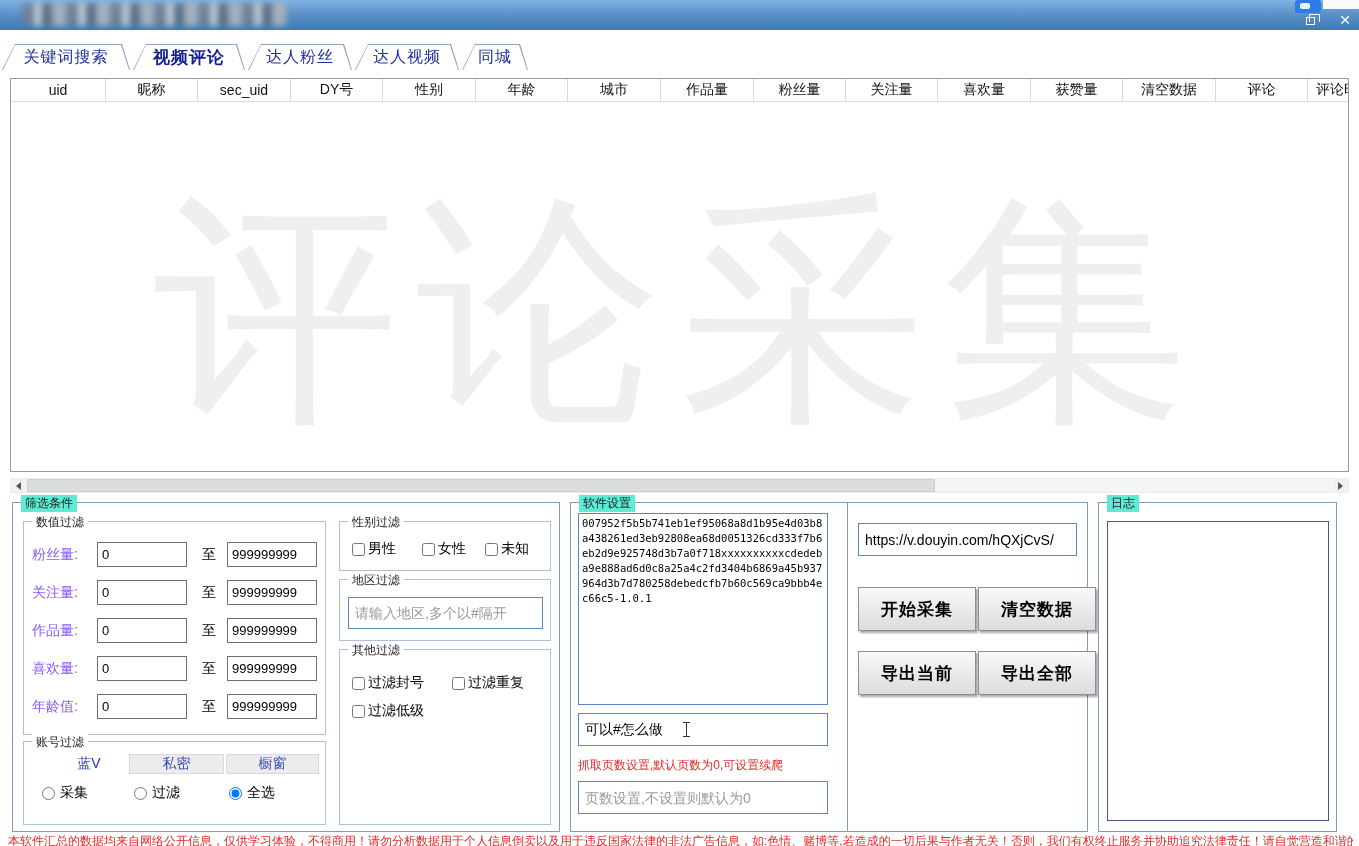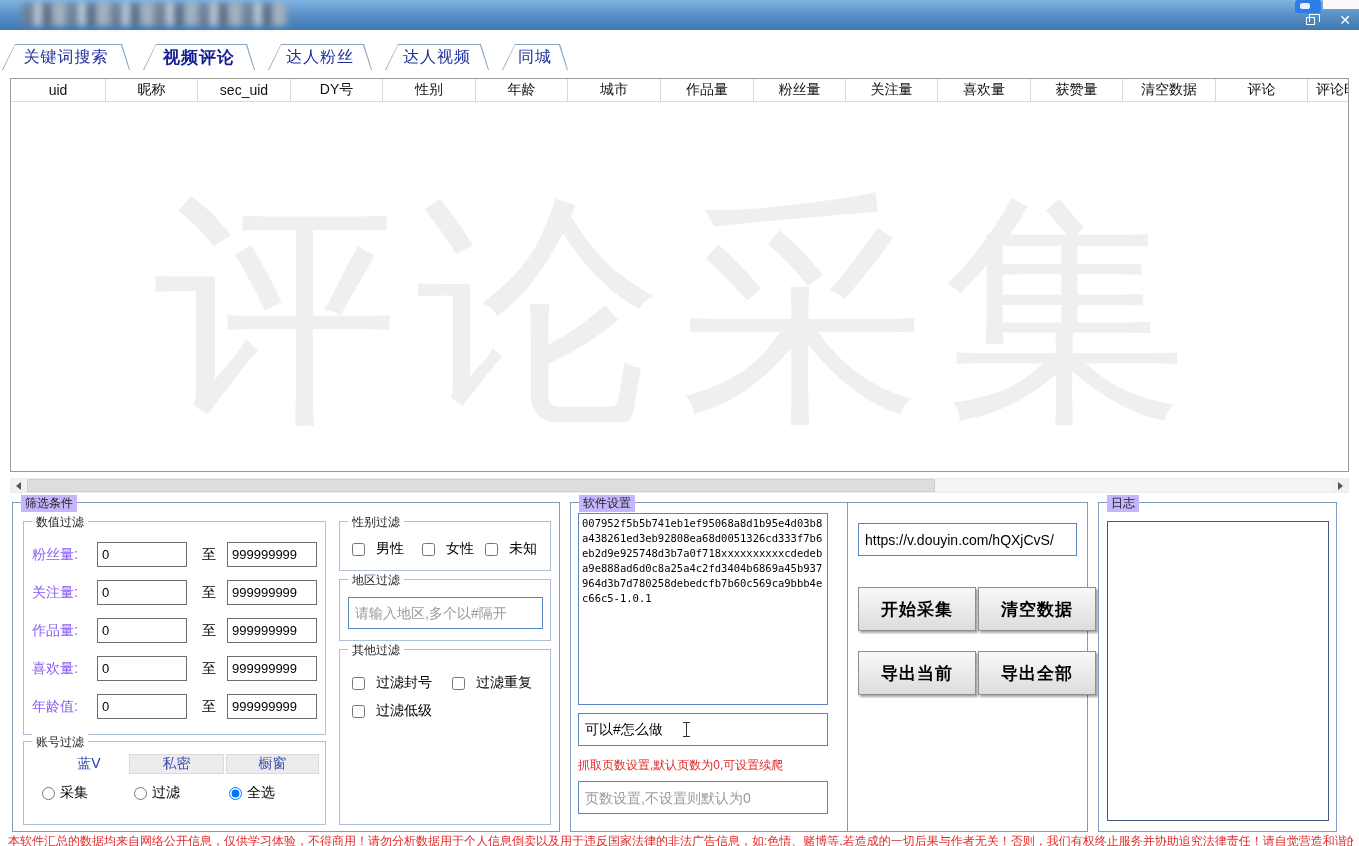--- a/index.html
+++ b/index.html
@@ -20,21 +20,21 @@
     background:#fff; border-radius:2px; opacity:.9; }
   .winbtn { position:absolute; top:11px; width:18px; height:17px; background:transparent; border:none;
     color:#fff; cursor:pointer; display:flex; align-items:center; justify-content:center; }
   .winbtn.restore { right:40px; }
   .winbtn.close { right:5px; font-size:14px; line-height:1; }
   .restore-glyph { display:block; width:9px; height:8px; border:1px solid #fff; position:relative; margin-top:3px; background:transparent; }
   .restore-glyph::before { content:""; position:absolute; left:2px; top:-4px; width:9px; height:7px;
     border:1px solid #fff; border-bottom:none; }
 
   
-  .tabs { position:absolute; left:2px; top:44px; height:26px; display:flex; gap:13px; }
+  .tabs { position:absolute; left:2px; top:44px; height:26px; display:flex; gap:3px; }
   .tab { position:relative; height:26px; cursor:pointer;
     clip-path:polygon(13px 0, calc(100% - 8px) 0, 100% 100%, 0 100%); background:#8aa4c4; }
   .tab .tab-inner { position:absolute; left:1px; right:1px; top:1px; bottom:0;
     clip-path:polygon(12px 0, calc(100% - 8px) 0, 100% 100%, 0 100%);
     background:#fff; display:flex; align-items:center; justify-content:center;
     font-family:"Liberation Serif", serif; font-size:16px; color:#1c2f9c; letter-spacing:1px; }
   .tab.active .tab-inner { font-weight:bold; font-size:17px; color:#121f96; }
   .tab.w0{width:128px}.tab.w1{width:112px}.tab.w2{width:104px}.tab.w3{width:104px}.tab.w4{width:66px}
 
   
@@ -54,21 +54,21 @@
   .scroll-end { position:absolute; top:0; width:15px; height:13px; background:#f1f1f1;
     display:flex; align-items:center; justify-content:center; cursor:pointer; }
   .scroll-end.left { left:0; } .scroll-end.right { right:0; }
   .tri-left { width:0; height:0; border-top:4px solid transparent; border-bottom:4px solid transparent; border-right:5px solid #555; }
   .tri-right { width:0; height:0; border-top:4px solid transparent; border-bottom:4px solid transparent; border-left:5px solid #555; }
   .scroll-thumb { position:absolute; left:16px; top:0; width:908px; height:13px; background:#dddddd;
     border:1px solid #cfcfcf; cursor:grab; }
 
   
   .panel { position:absolute; border:1px solid #7e9cc0; background:#fff; }
-  .panel-title { position:absolute; top:-8px; left:8px; background:#c4b5fd; padding:0 4px;
+  .panel-title { position:absolute; top:-8px; left:8px; background:#5eead4; padding:0 4px;
     font-size:12px; color:#222; }
   .groupbox { position:absolute; border:1px solid #aebfd6; background:#fff; }
   .group-title { position:absolute; top:-8px; left:8px; background:#fff; padding:0 4px;
     font-size:12px; color:#222; }
 
   #panel-filter { left:12px; top:502px; width:548px; height:330px; }
   #gb-numeric   { left:10px; top:18px;  width:303px; height:214px; }
   #gb-account   { left:10px; top:238px; width:303px; height:84px; }
   #gb-gender    { left:326px; top:18px;  width:212px; height:50px; }
   #gb-region    { left:326px; top:76px;  width:212px; height:62px; }
@@ -85,21 +85,21 @@
   .acct-cell { position:absolute; top:12px; height:20px; display:flex; align-items:center; justify-content:center;
     font-size:14px; }
   .acct-bluev { left:30px; width:70px; color:#2038b0; }
   .acct-grey { background:#ececec; border:1px solid #dadada; color:#3b4db0; cursor:pointer; }
   .acct-private { left:105px; width:95px; }
   .acct-showcase { left:202px; width:93px; }
   .radio-item { position:absolute; top:42px; display:flex; align-items:center; gap:5px; font-size:14px; cursor:pointer; }
   .radio-item input { width:13px; height:13px; }
   .r0{left:18px}.r1{left:110px}.r2{left:205px}
 
-  .chk-item { position:absolute; display:flex; align-items:center; gap:11px; font-size:14px; cursor:pointer; }
+  .chk-item { position:absolute; display:flex; align-items:center; gap:3px; font-size:14px; cursor:pointer; }
   .chk-item input { width:13px; height:13px; }
   #gb-gender .c0{left:12px; top:18px} #gb-gender .c1{left:82px; top:18px} #gb-gender .c2{left:145px; top:18px}
   #gb-other .c0{left:12px; top:24px} #gb-other .c1{left:112px; top:24px} #gb-other .c2{left:12px; top:52px}
 
   .blue-input { border:1px solid #5b85c2; font-size:14px; padding-left:6px; color:#000; background:#fff; }
   .blue-input::placeholder { color:#9a9a9a; }
   #region-input { position:absolute; left:8px; top:17px; width:195px; height:32px; }
 
   #panel-settings { left:570px; top:502px; width:284px; height:330px; }
   #token-area { position:absolute; left:7px; top:10px; width:250px; height:192px; resize:none;

